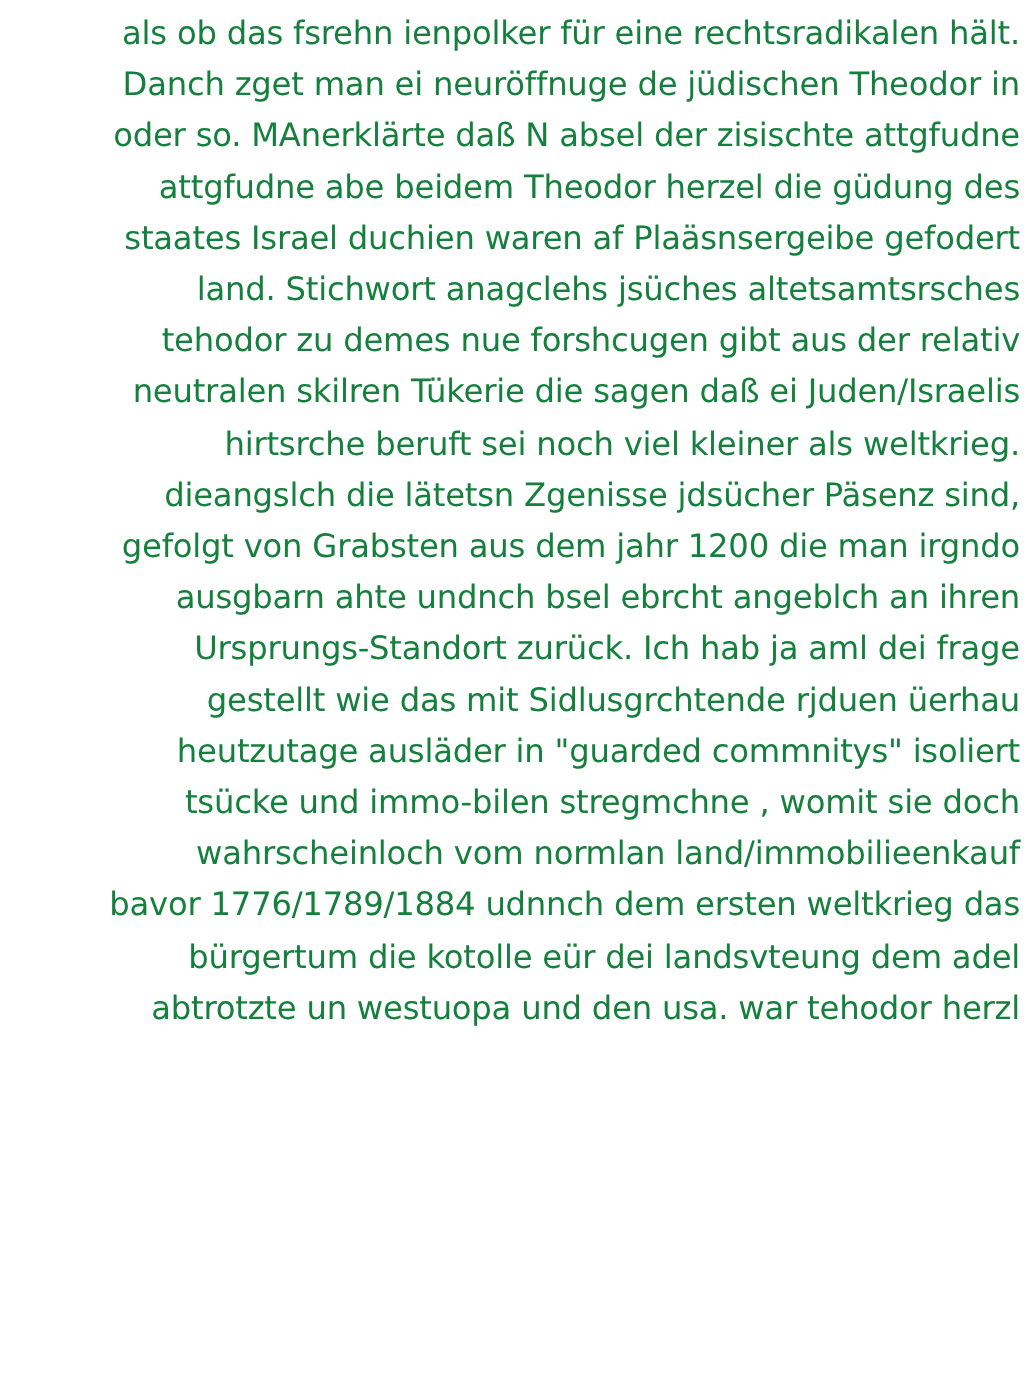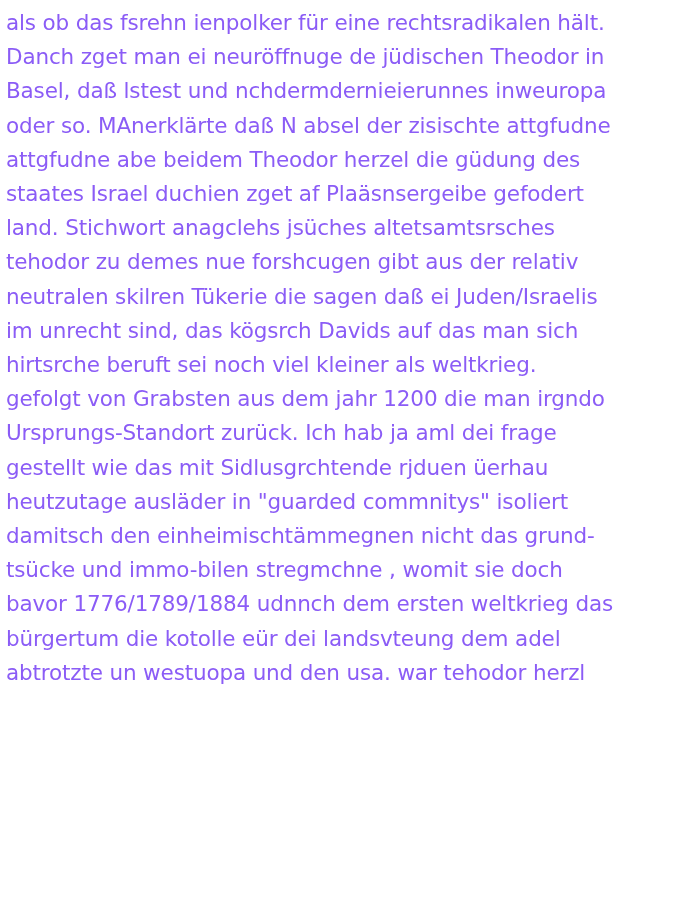--- a/index.html
+++ b/index.html
@@ -15,43 +15,44 @@
   }
   #text-block {
     padding: 6px 4px 0 6px;
     box-sizing: border-box;
     width: 684px;
   }
   .line {
     font-family: "DejaVu Sans", sans-serif;
     font-size: 21.5px;
     line-height: 34.2px;
-    color: #8b5cf6;
+    color: #15803d;
     white-space: pre;
     letter-spacing: -0.15px;
     font-weight: 400;
+    text-align: right;
   }
 </style>
 </head>
 <body>
 
 <div id="text-block">
   <div class="line">als ob das fsrehn ienpolker für eine rechtsradikalen hält.</div>
   <div class="line">Danch zget man ei neuröffnuge de jüdischen Theodor in</div>
-  <div class="line">Basel, daß lstest und nchdermdernieierunnes inweuropa</div>
   <div class="line">oder so. MAnerklärte daß N absel der zisischte attgfudne</div>
   <div class="line">attgfudne abe beidem Theodor herzel die güdung des</div>
-  <div class="line">staates Israel duchien zget af Plaäsnsergeibe gefodert</div>
+  <div class="line">staates Israel duchien waren af Plaäsnsergeibe gefodert</div>
   <div class="line">land. Stichwort anagclehs jsüches altetsamtsrsches</div>
   <div class="line">tehodor zu demes nue forshcugen gibt aus der relativ</div>
   <div class="line">neutralen skilren Tükerie die sagen daß ei Juden/Israelis</div>
-  <div class="line">im unrecht sind, das kögsrch Davids auf das man sich</div>
   <div class="line">hirtsrche beruft sei noch viel kleiner als weltkrieg.</div>
+  <div class="line">dieangslch die lätetsn Zgenisse jdsücher Päsenz sind,</div>
   <div class="line">gefolgt von Grabsten aus dem jahr 1200 die man irgndo</div>
+  <div class="line">ausgbarn ahte undnch bsel ebrcht angeblch an ihren</div>
   <div class="line">Ursprungs-Standort zurück. Ich hab ja aml dei frage</div>
   <div class="line">gestellt wie das mit Sidlusgrchtende rjduen üerhau</div>
   <div class="line">heutzutage ausläder in "guarded commnitys" isoliert</div>
-  <div class="line">damitsch den einheimischtämmegnen nicht das grund-</div>
   <div class="line">tsücke und immo-bilen stregmchne , womit sie doch</div>
+  <div class="line">wahrscheinloch vom normlan land/immobilieenkauf</div>
   <div class="line">bavor 1776/1789/1884 udnnch dem ersten weltkrieg das</div>
   <div class="line">bürgertum die kotolle eür dei landsvteung dem adel</div>
   <div class="line">abtrotzte un westuopa und den usa. war tehodor herzl</div>
 </div>
 
 </body></html>

